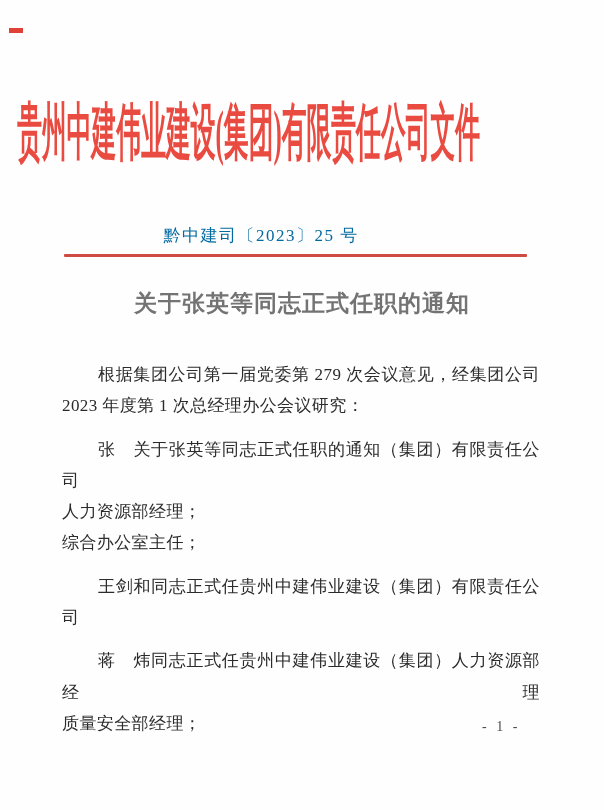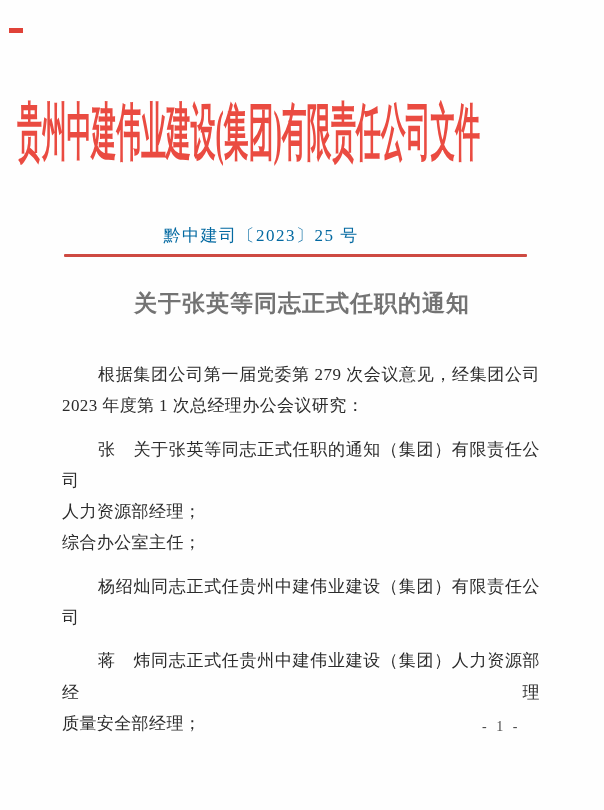--- a/index.html
+++ b/index.html
@@ -109,20 +109,20 @@
   <div class="red-rule"></div>
 
   <h1 class="doc-title">关于张英等同志正式任职的通知</h1>
 
   <div class="body-block">
     <div class="line indent fill">根据集团公司第一届党委第 279 次会议意见，经集团公司</div>
     <div class="line">2023 年度第 1 次总经理办公会议研究：</div>
     <div class="line indent fill">张　关于张英等同志正式任职的通知（集团）有限责任公司</div>
     <div class="line">人力资源部经理；</div>
     <div class="line">综合办公室主任；</div>
-    <div class="line indent fill">杨绍灿同志正式任贵州中建伟业建设（集团）有限责任公司</div>
+    <div class="line indent fill">王剑和同志正式任贵州中建伟业建设（集团）有限责任公司</div>
     <div class="line indent fill">蒋　炜同志正式任贵州中建伟业建设（集团）人力资源部经理</div>
     <div class="line">质量安全部经理；</div>
   </div>
 
   <div class="page-number">- 1 -</div>
 
 </div>
 
 </body></html>

